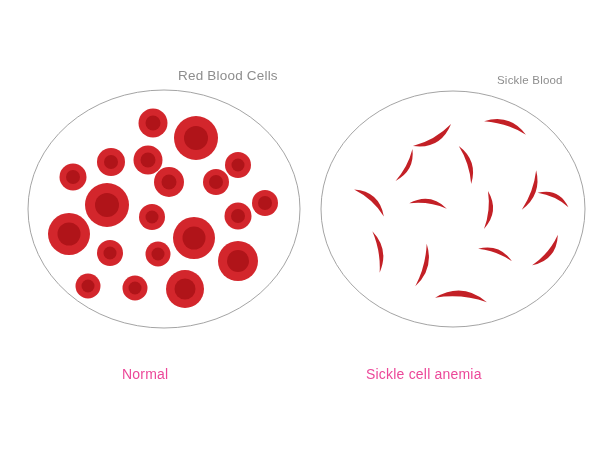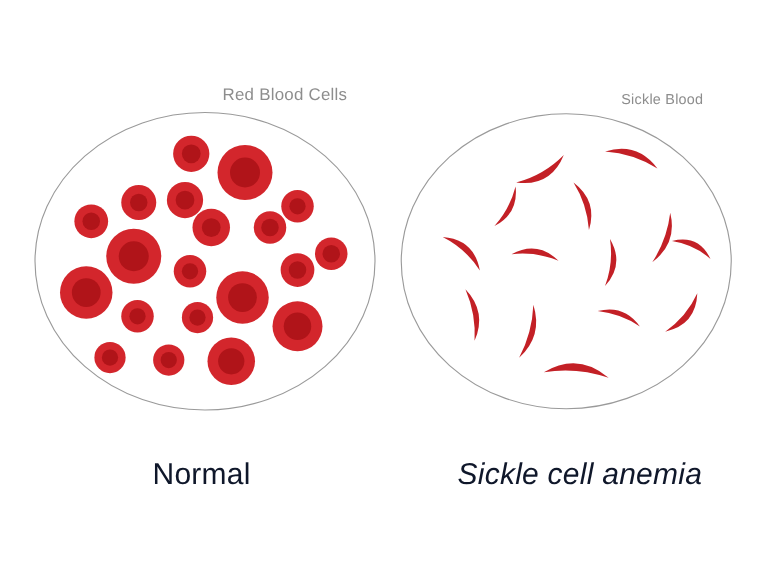--- a/index.html
+++ b/index.html
@@ -33,33 +33,32 @@
     left: 178px;
     top: 68px;
   }
   #label-sickle-cell {
     left: 497px;
     top: 74px;
     font-size: 11.5px;
   }
   .caption {
     position: absolute;
-    font-size: 24px;
-    color: #0f172a;
+    font-size: 14px;
+    color: #ec4899;
     white-space: nowrap;
     letter-spacing: 0.2px;
   }
   #caption-normal {
     left: 122px;
     top: 366px;
   }
   #caption-sickle {
     left: 366px;
     top: 366px;
-    font-style: italic;
   }
   svg { display: block; }
 </style>
 </head>
 <body>
 
 <div id="figure">
 
   <span class="label-top" id="label-red-blood-cells">Red Blood Cells</span>
 

